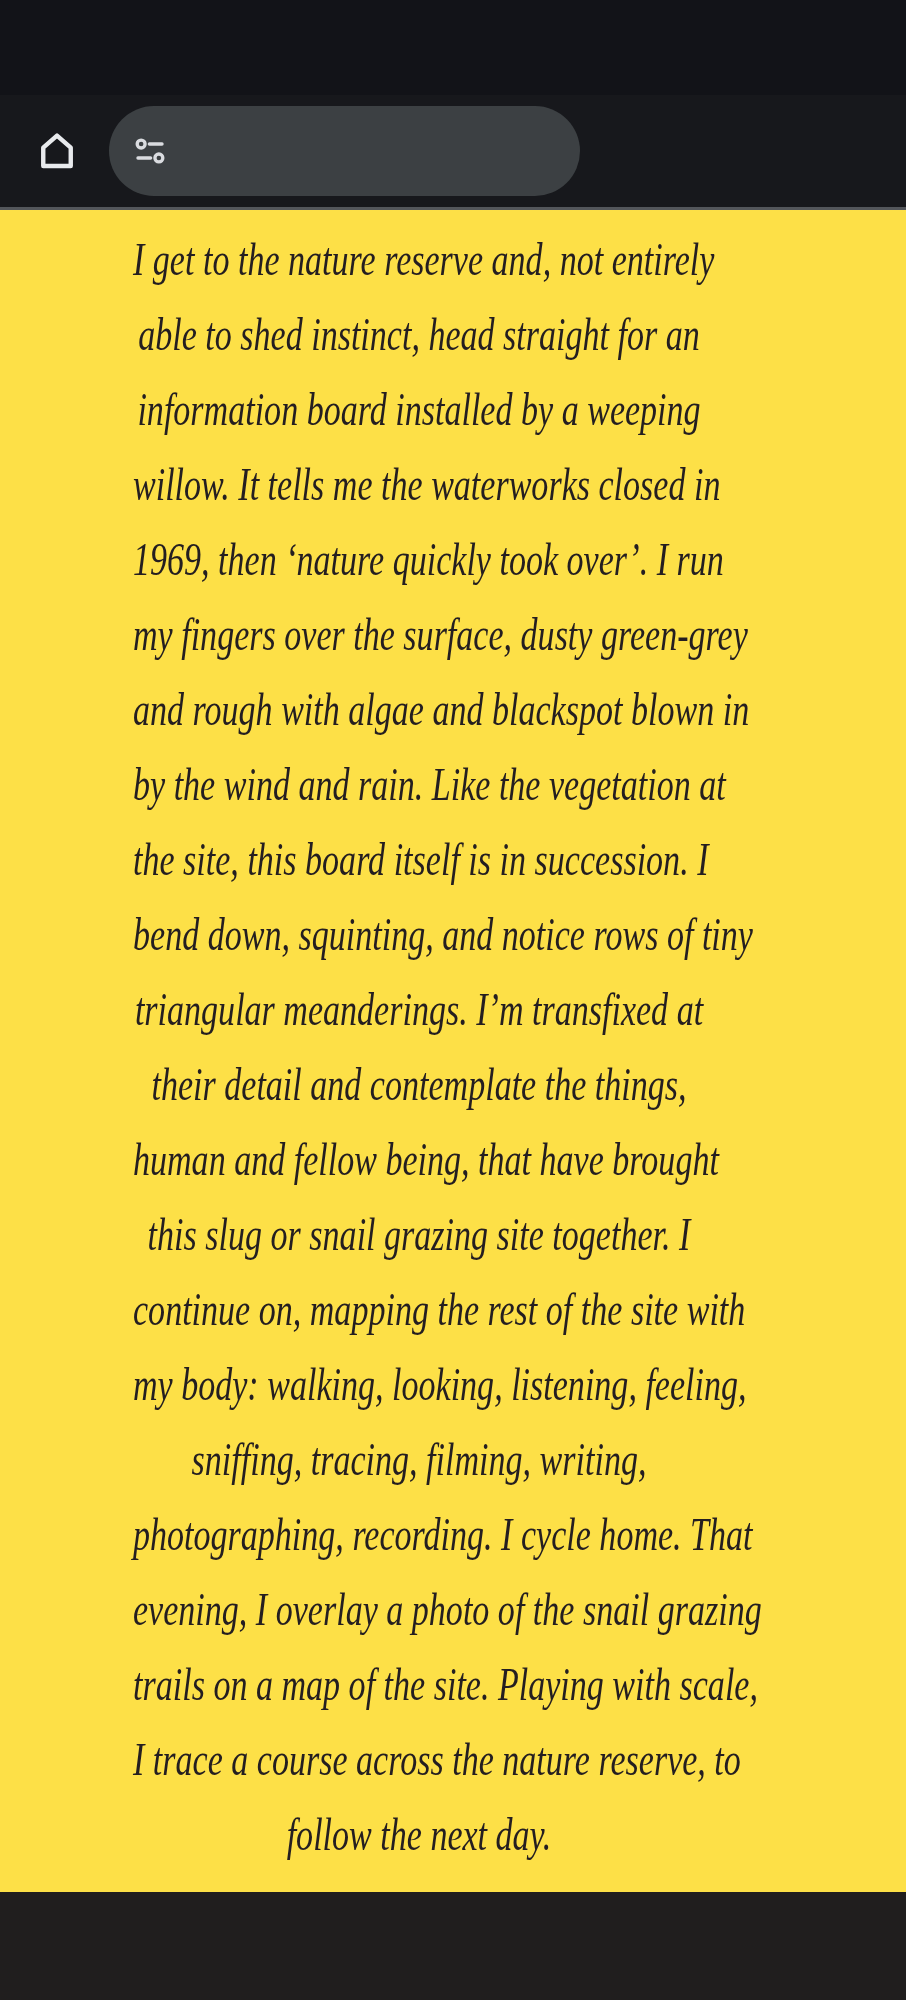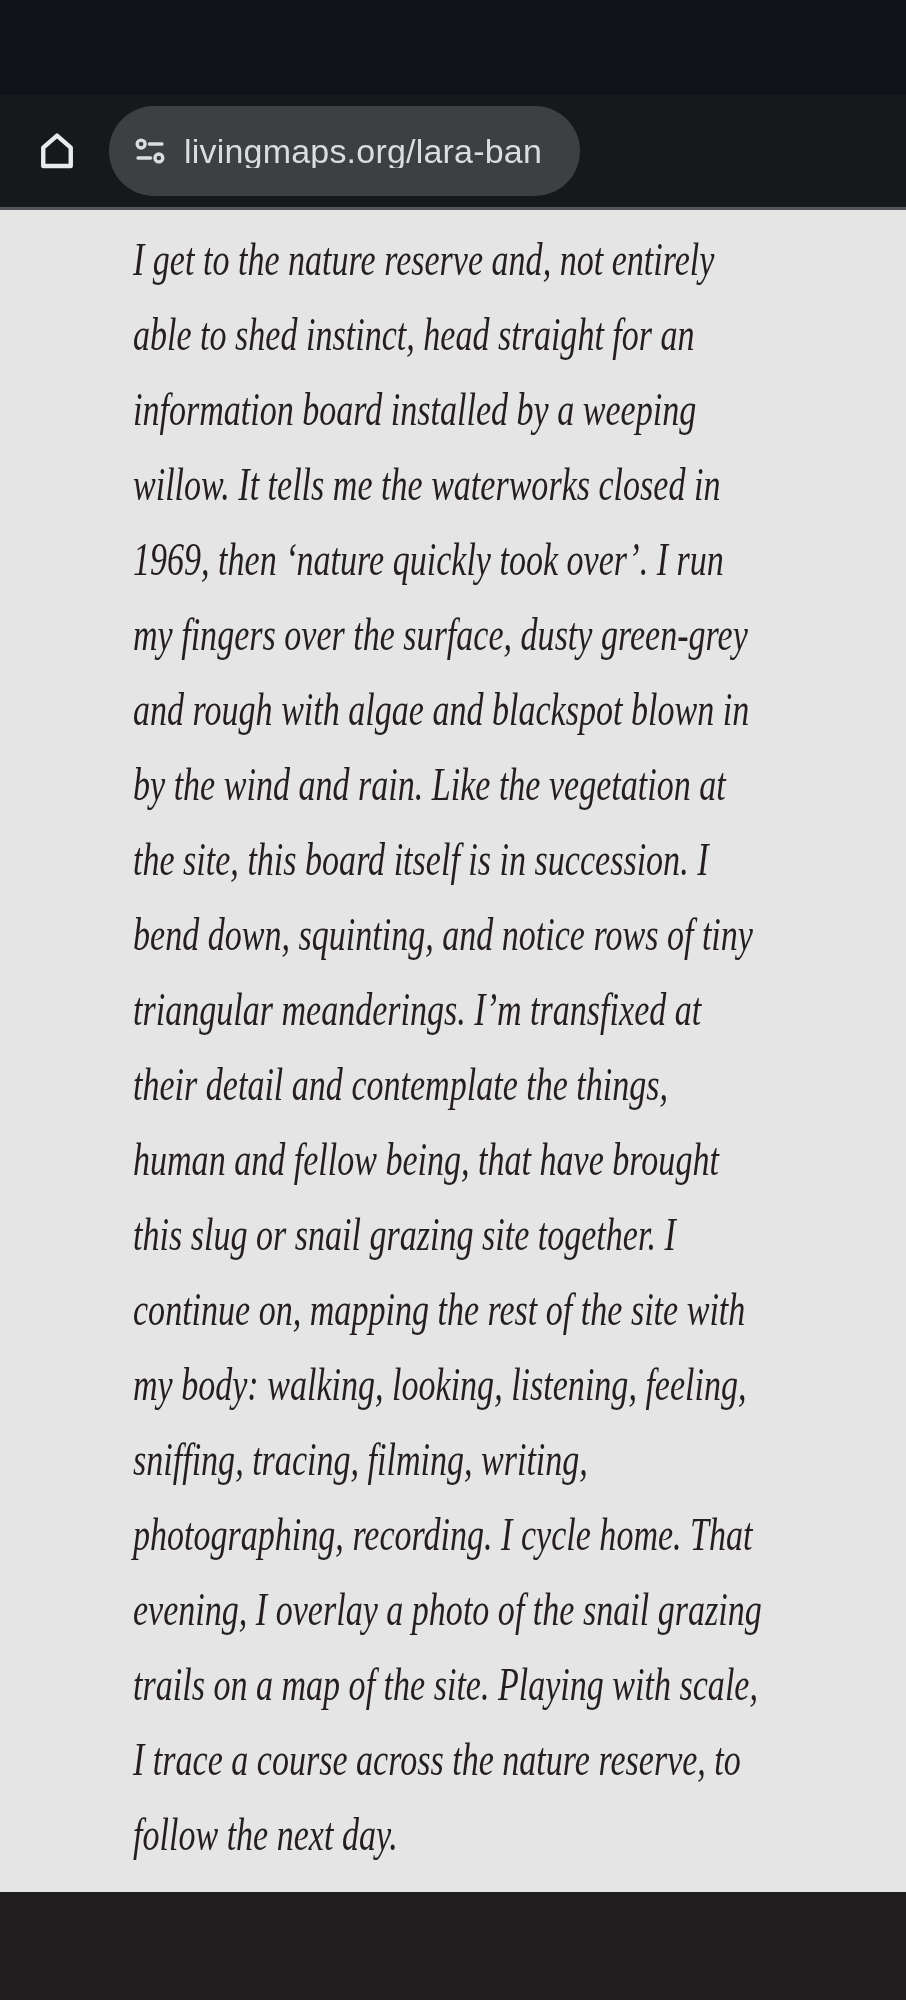--- a/index.html
+++ b/index.html
@@ -58,22 +58,23 @@
     box-sizing:border-box;
     padding:0;
   }
 
   
   .toolbar-divider { height:3px; background:#53565b; flex:0 0 auto; }
 
   
   .content {
     flex:1 1 auto;
-    background:#e5e5e5;
+    background:#fde047;
     overflow:hidden;
+    text-align:center;
   }
   .text-block { padding:12px 0 0 133px; }
   .line {
     font-family:"Liberation Serif", "DejaVu Serif", serif;
     font-style:italic;
     font-size:46px;
     height:75px; line-height:75px;
     color:#241e20;
     white-space:nowrap;
     transform:scaleX(0.74);
@@ -102,21 +103,20 @@
 
     <div class="url-pill">
       <span class="site-info">
         <svg width="38" height="38" viewBox="0 0 24 24" fill="none" stroke="#dadce0" stroke-width="2.1" stroke-linecap="round">
           <circle cx="6.4" cy="7.6" r="2.5"></circle>
           <line x1="11.6" y1="7.6" x2="19.6" y2="7.6"></line>
           <line x1="4.4" y1="16.4" x2="12.4" y2="16.4"></line>
           <circle cx="17.6" cy="16.4" r="2.5"></circle>
         </svg>
       </span>
-      <span class="url-text">livingmaps.org/lara-ban</span>
     </div>
 
   </div>
 
   <div class="toolbar-divider"></div>
 
   <div class="content">
     <div class="text-block">
         <div class="line">I get to the nature reserve and, not entirely</div>
         <div class="line">able to shed instinct, head straight for an</div>

